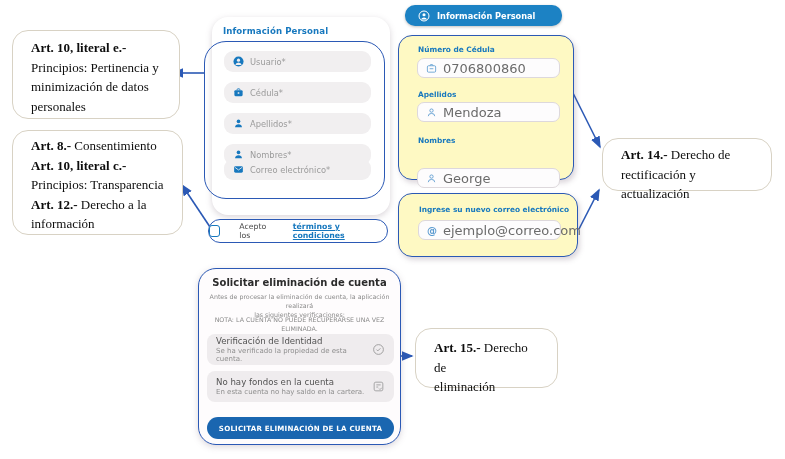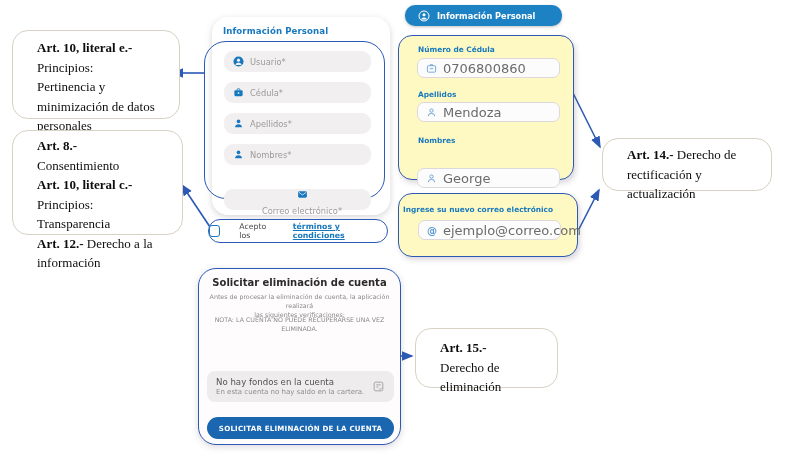--- a/index.html
+++ b/index.html
@@ -1,20 +1,20 @@
 <!DOCTYPE html>
 <html><head>
 <meta charset="utf-8">
 <style>
   html,body{margin:0;padding:0;background:#fff;}
   #canvas{position:relative;width:785px;height:459px;background:#fff;overflow:hidden;
           font-family:"DejaVu Sans","Liberation Sans",sans-serif;}
   
   .callout{position:absolute;background:#fff;border:1.5px solid #d8d2c4;border-radius:16px;
-           padding:7px 24px;font-family:"Liberation Serif",serif;font-size:13px;
+           padding:7px 18px;font-family:"Liberation Serif",serif;font-size:13px;
            line-height:1.5;color:#0d0d0d;box-sizing:border-box;}
   .callout b{font-weight:bold;}
   
   #arrow-layer{position:absolute;left:0;top:0;width:785px;height:459px;pointer-events:none;}
   
   .phone-card{position:absolute;background:#fff;border-radius:16px;
               box-shadow:0 2px 6px rgba(120,100,120,.28);}
   .form-title{position:absolute;font-size:8.6px;font-weight:bold;color:#1778be;letter-spacing:.1px;}
   .hl{position:absolute;border:1.6px solid #2b59b5;box-sizing:border-box;background:transparent;}
   .ffield{position:absolute;left:19px;width:147px;height:21px;background:#f1eff0;border-radius:9px;
@@ -130,21 +130,21 @@
     </div>
     <div class="ffield" style="top:102px;">
       <span class="icon">
         <svg viewBox="0 0 24 24" width="11" height="11">
             <circle cx="12" cy="7.5" r="4" fill="#1778be"></circle>
             <path d="M4.5 20c0-4 3.4-6.4 7.5-6.4s7.5 2.4 7.5 6.4z" fill="#1778be"></path>
           </svg>
       </span>
       <span class="ph">Nombres*</span>
     </div>
-    <div class="ffield" style="top:147px;flex-direction:column;">
+    <div class="ffield" style="top:117px;">
       <span class="icon">
         <svg viewBox="0 0 24 24" width="11" height="11">
             <rect x="2.5" y="5" width="19" height="14" rx="3" fill="#1778be"></rect>
             <path d="M4.5 7.5l7.5 5.5 7.5-5.5" fill="none" stroke="#f1eff0" stroke-width="1.8"></path>
           </svg>
       </span>
       <span class="ph">Correo electrónico*</span>
     </div>
   </div>
 
@@ -193,37 +193,49 @@
         <svg viewBox="0 0 24 24" width="11" height="11" fill="none" stroke="#5b9bd0" stroke-width="1.9">
             <circle cx="12" cy="7.8" r="3.6"></circle>
             <path d="M5 20a7 6 0 0 1 14 0"></path>
           </svg>
       </span>
       <span class="val">George</span>
     </div>
   </div>
 
   <div class="pink-panel" style="left:398px;top:193px;width:180px;height:64px;">
-    <div class="plabel" style="left:4px;top:11px;text-align:center;">Ingrese su nuevo correo electrónico</div>
+    <div class="plabel" style="left:20px;top:11px;text-align:center;">Ingrese su nuevo correo electrónico</div>
     <div class="pinput" style="top:26px;left:19px;">
       <span class="at-glyph">@</span>
       <span class="val">ejemplo@correo.com</span>
     </div>
   </div>
 
   <div class="del-panel" style="left:198px;top:268px;width:203px;height:177px;">
     <div class="del-title" style="top:8px;">Solicitar eliminación de cuenta</div>
     <div class="del-small" style="top:23px;">
       <div>Antes de procesar la eliminación de cuenta, la aplicación realizará</div>
       <div>las siguientes verificaciones:</div>
     </div>
     <div class="del-small" style="top:46px;">
       <div>NOTA: LA CUENTA NO PUEDE RECUPERARSE UNA VEZ</div>
       <div>ELIMINADA.</div>
     </div>
+    <div class="check-card" style="top:65px;">
+      <div class="txt">
+        <div class="t">Verificación de Identidad</div>
+        <div class="d">Se ha verificado la propiedad de esta cuenta.</div>
+      </div>
+      <span class="icon">
+        <svg viewBox="0 0 24 24" width="13" height="13">
+            <circle cx="12" cy="12" r="9" fill="none" stroke="#9a9a9a" stroke-width="1.7"></circle>
+            <path d="M8.3 12.2l2.4 2.4 4.8-4.8" fill="none" stroke="#9a9a9a" stroke-width="1.7"></path>
+          </svg>
+      </span>
+    </div>
     <div class="check-card" style="top:102px;">
       <div class="txt">
         <div class="t">No hay fondos en la cuenta</div>
         <div class="d">En esta cuenta no hay saldo en la cartera.</div>
       </div>
       <span class="icon">
         <svg viewBox="0 0 24 24" width="13" height="13" fill="none" stroke="#9a9a9a" stroke-width="1.6">
             <rect x="4" y="4" width="16" height="16" rx="3"></rect>
             <path d="M8 9h8M8 13h3.5M13 15.8l1.8 1.8 3.4-3.4"></path>
           </svg>

